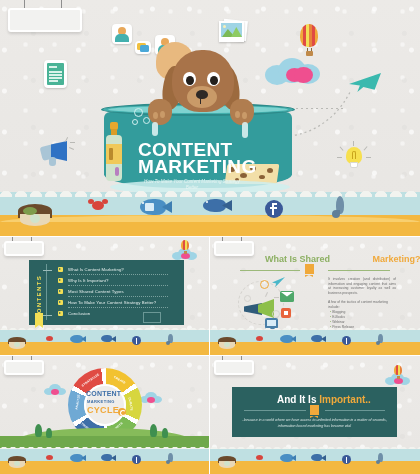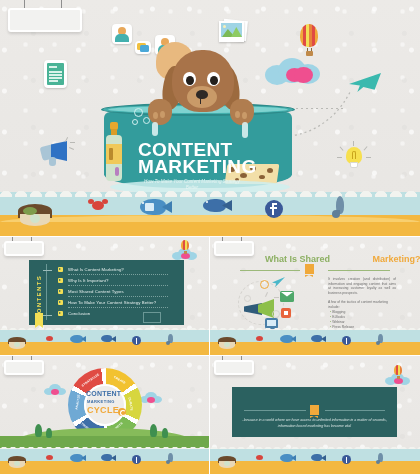--- a/index.html
+++ b/index.html
@@ -546,20 +546,23 @@
       <div class="cloud" style="left:14px;top:5px;width:11px;height:8px;background:#9fd4e5;"></div>
       <div class="cloud" style="left:9px;top:6px;width:9px;height:6px;background:#ef4f8f;"></div>
     </div>
     <div style="position:absolute;left:183px;top:9px;width:11px;height:16px;">
       <div class="sq" style="left:1px;top:0;width:8px;height:10px;border-radius:50% 50% 42% 42%;background:
          linear-gradient(90deg,#f0a93b 0 25%,#e04b43 25% 50%,#f2df55 50% 75%,#e8833a 75% 100%);"></div>
       <div class="sq" style="left:4px;top:11px;width:3px;height:3px;background:#c08a4a;"></div>
     </div>
 
     <div class="imp-panel" style="left:22px;top:31px;width:165px;height:50px;"></div>
+    <div class="imp-title" style="left:67px;top:38px;">
+      <span>And It Is </span><em>Important..</em>
+    </div>
     <div class="sq" style="left:34px;top:54px;width:62px;height:1px;background:#6b9896;"></div>
     <div class="sq" style="left:115px;top:54px;width:60px;height:1px;background:#6b9896;"></div>
     <div class="tag" style="left:100px;top:49px;width:9px;height:10px;"></div>
     <div class="imp-quote" style="left:32px;top:62px;width:145px;">..because in a world where we have access to unlimited information in a matter of seconds, information based marketing has become vital</div>
 
     <div class="foam" style="top:90px;height:5px;background-size:9px 7px;background-image:radial-gradient(circle at 4px 5px,#f2f3ef 0 4px,transparent 4.5px);"></div>
     <div class="sea" style="top:93px;height:14px;"></div>
     <div class="sand" style="top:105px;height:13px;"></div>
 
     <div style="position:absolute;left:8px;top:100px;width:18px;height:12px;">

